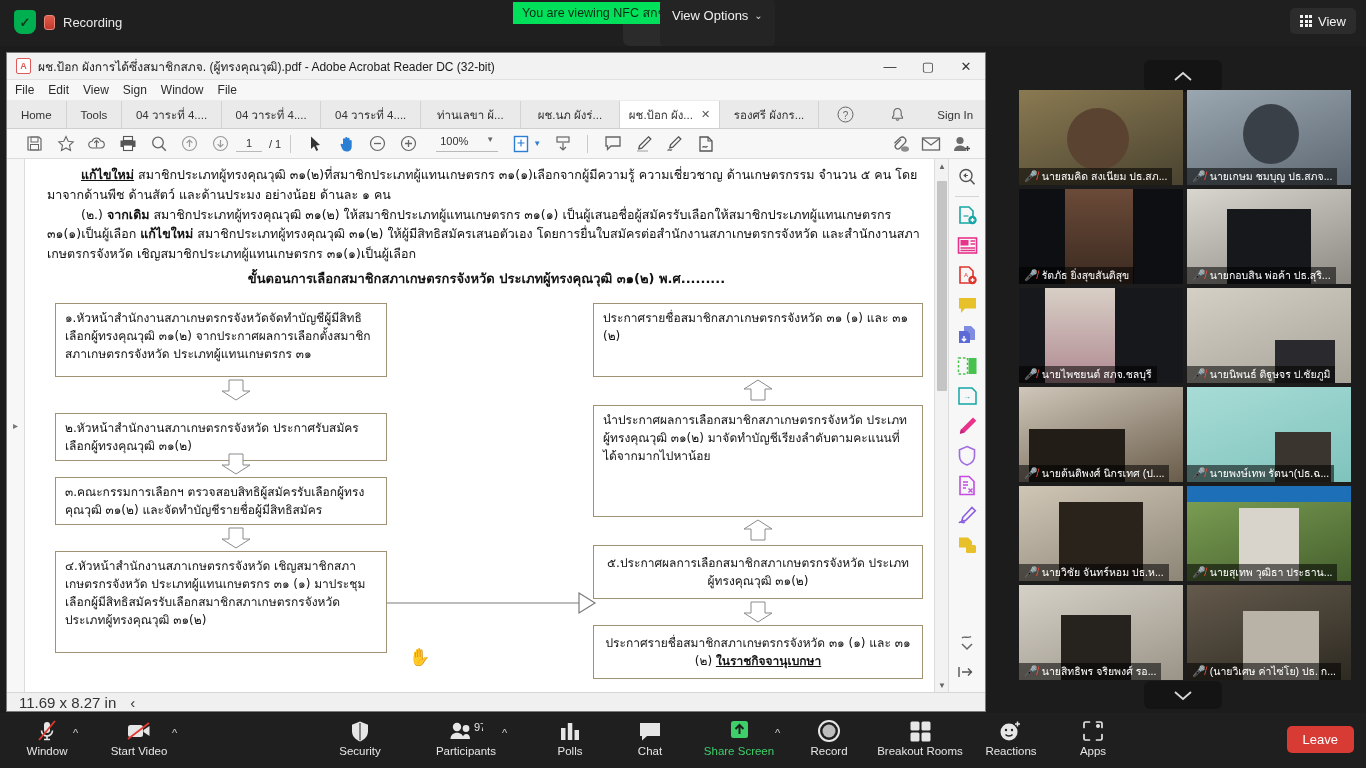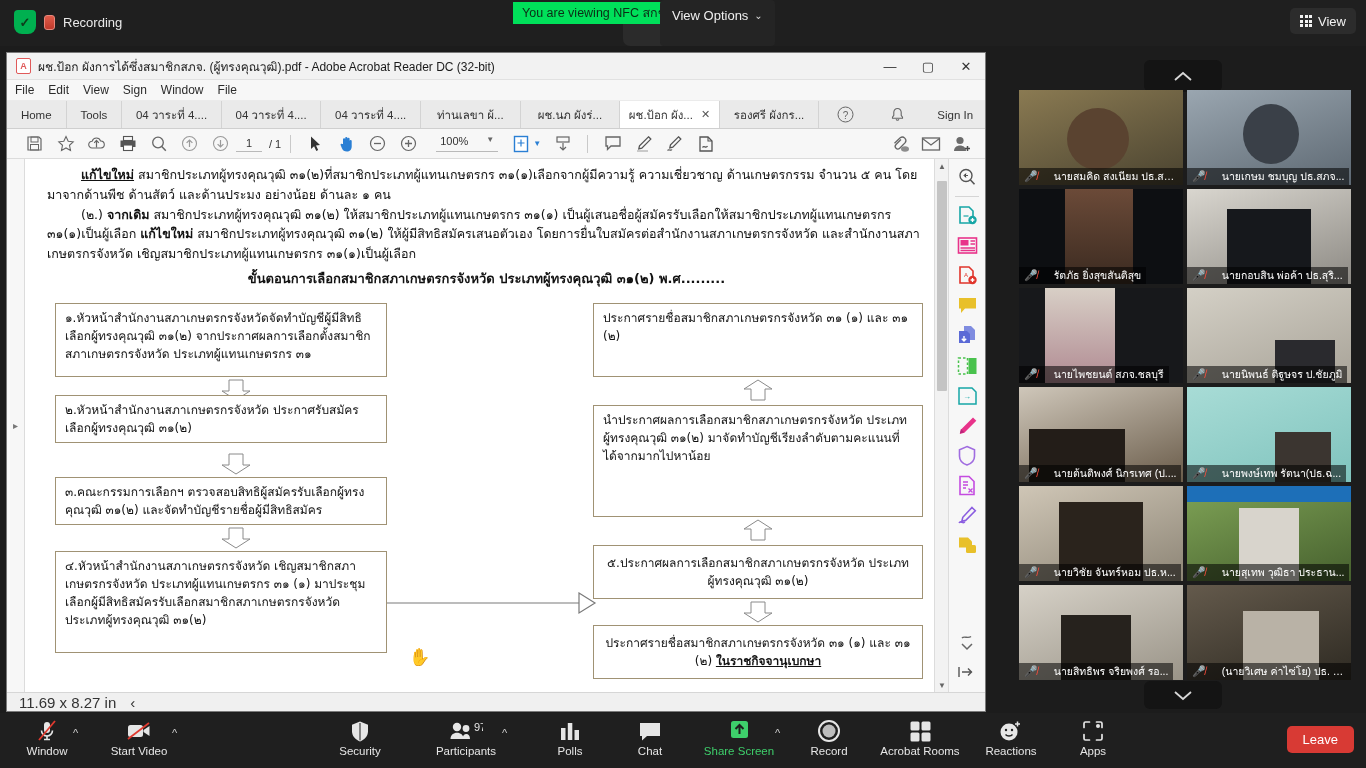--- a/index.html
+++ b/index.html
@@ -146,21 +146,21 @@
   .collapse-btn { position: absolute; left: 144px; top: 14px; width: 78px; height: 32px;
                   background: #141414; border-radius: 6px; display: flex; align-items: center;
                   justify-content: center; color: #d8d8d8; font-size: 15px; }
   .vid-grid { position: absolute; left: 19px; top: 44px; width: 332px;
               display: grid; grid-template-columns: 164px 164px; grid-gap: 4px 4px; }
   .vtile { width: 164px; height: 95px; position: relative; overflow: hidden; background: #2a2a2a; }
   .vname { position: absolute; left: 0; bottom: 0; height: 17px; background: rgba(0,0,0,0.55);
            display: flex; align-items: center; gap: 4px; padding: 0 5px; max-width: 164px; }
   .vname .mic { color: #ff4d3d; font-size: 11px; line-height: 1; }
   .vname .nm { color: #fff; font-size: 10.5px; white-space: nowrap; overflow: hidden;
-               text-overflow: ellipsis; max-width: 132px; margin-left: 12px; }
+               text-overflow: ellipsis; max-width: 132px; }
   .expand-btn { position: absolute; left: 144px; bottom: 4px; width: 78px; height: 28px;
                 background: #141414; border-radius: 6px; display: flex; align-items: center;
                 justify-content: center; color: #d8d8d8; font-size: 15px; }
 
   
   .zoom-bottom { position: absolute; left: 0; bottom: 0; width: 1366px; height: 55px; background: #1f1f1f; }
   .zb-item { position: absolute; top: 6px; width: 86px; height: 46px;
              display: flex; flex-direction: column; align-items: center; justify-content: flex-start;
              color: #e6e6e6; font-size: 11.5px; }
   .zb-item .ic { height: 24px; display: flex; align-items: center; justify-content: center; }
@@ -409,21 +409,21 @@
           <div class="pdf-head">ขั้นตอนการเลือกสมาชิกสภาเกษตรกรจังหวัด ประเภทผู้ทรงคุณวุฒิ ๓๑(๒) พ.ศ.........</div>
 
           <div class="flow">
 
             <div class="fbox" style="left:8px; top:4px; width:332px; height:74px;">๑.หัวหน้าสำนักงานสภาเกษตรกรจังหวัดจัดทำบัญชีผู้มีสิทธิเลือกผู้ทรงคุณวุฒิ ๓๑(๒) จากประกาศผลการเลือกตั้งสมาชิกสภาเกษตรกรจังหวัด ประเภทผู้แทนเกษตรกร ๓๑</div>
 
             <svg class="arrow-d" style="left:172px; top:80px;" viewBox="0 0 34 22">
               <path d="M10 1h14v11h7L17 21 3 12h7z" fill="#fff" stroke="#8a8a8a" stroke-width="1"></path>
             </svg>
 
-            <div class="fbox" style="left:8px; top:96px; width:332px; height:48px;">๒.หัวหน้าสำนักงานสภาเกษตรกรจังหวัด ประกาศรับสมัครเลือกผู้ทรงคุณวุฒิ ๓๑(๒)</div>
+            <div class="fbox" style="left:8px; top:114px; width:332px; height:48px;">๒.หัวหน้าสำนักงานสภาเกษตรกรจังหวัด ประกาศรับสมัครเลือกผู้ทรงคุณวุฒิ ๓๑(๒)</div>
 
             <svg class="arrow-d" style="left:172px; top:154px;" viewBox="0 0 34 22">
               <path d="M10 1h14v11h7L17 21 3 12h7z" fill="#fff" stroke="#8a8a8a" stroke-width="1"></path>
             </svg>
 
             <div class="fbox" style="left:8px; top:178px; width:332px; height:48px;">๓.คณะกรรมการเลือกฯ ตรวจสอบสิทธิผู้สมัครรับเลือกผู้ทรงคุณวุฒิ ๓๑(๒) และจัดทำบัญชีรายชื่อผู้มีสิทธิสมัคร</div>
 
             <svg class="arrow-d" style="left:172px; top:228px;" viewBox="0 0 34 22">
               <path d="M10 1h14v11h7L17 21 3 12h7z" fill="#fff" stroke="#8a8a8a" stroke-width="1"></path>
             </svg>
@@ -776,21 +776,21 @@
 
     <div class="zb-item" style="left:860px; width:120px">
       <div class="ic">
         <svg width="23" height="23" viewBox="0 0 23 23">
             <rect x="1.5" y="1.5" width="9" height="9" rx="1.5" fill="#e6e6e6"></rect>
             <rect x="12.5" y="1.5" width="9" height="9" rx="1.5" fill="#e6e6e6"></rect>
             <rect x="1.5" y="12.5" width="9" height="9" rx="1.5" fill="#e6e6e6"></rect>
             <rect x="12.5" y="12.5" width="9" height="9" rx="1.5" fill="#e6e6e6"></rect>
           </svg>
       </div>
-      <div class="lb">Acrobat Rooms</div>
+      <div class="lb">Breakout Rooms</div>
     </div>
 
     <div class="zb-item" style="left:968px">
       <div class="ic">
         <svg width="24" height="23" viewBox="0 0 24 23">
             <circle cx="10" cy="12" r="8.5" fill="#e6e6e6"></circle>
             <circle cx="7" cy="10" r="1.2" fill="#1f1f1f"></circle>
             <circle cx="13" cy="10" r="1.2" fill="#1f1f1f"></circle>
             <path d="M6.5 14.5c1.5 2 5.5 2 7 0" stroke="#1f1f1f" stroke-width="1.3" fill="none"></path>
             <path d="M18.5 1.5v5M16 4h5" stroke="#e6e6e6" stroke-width="1.5"></path>

